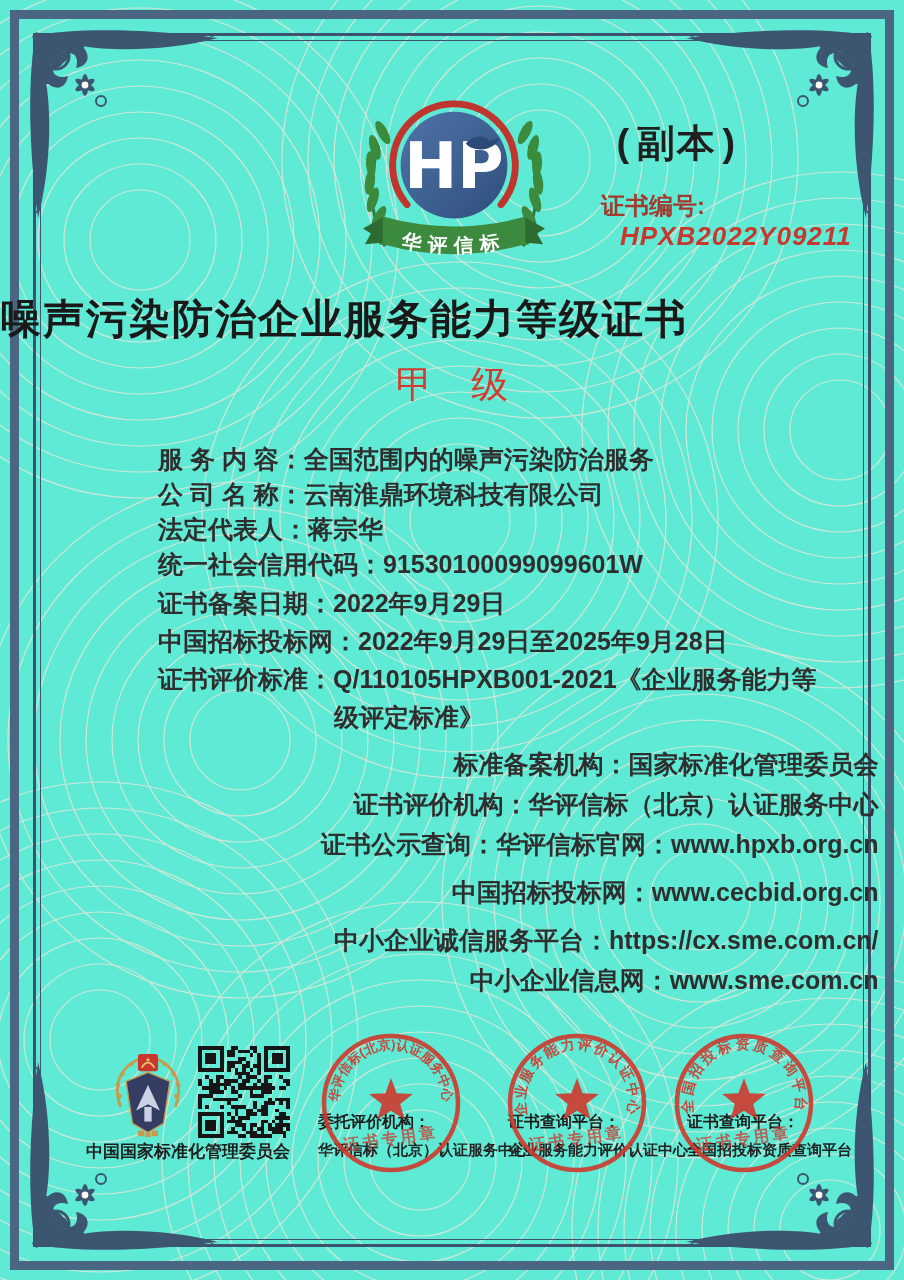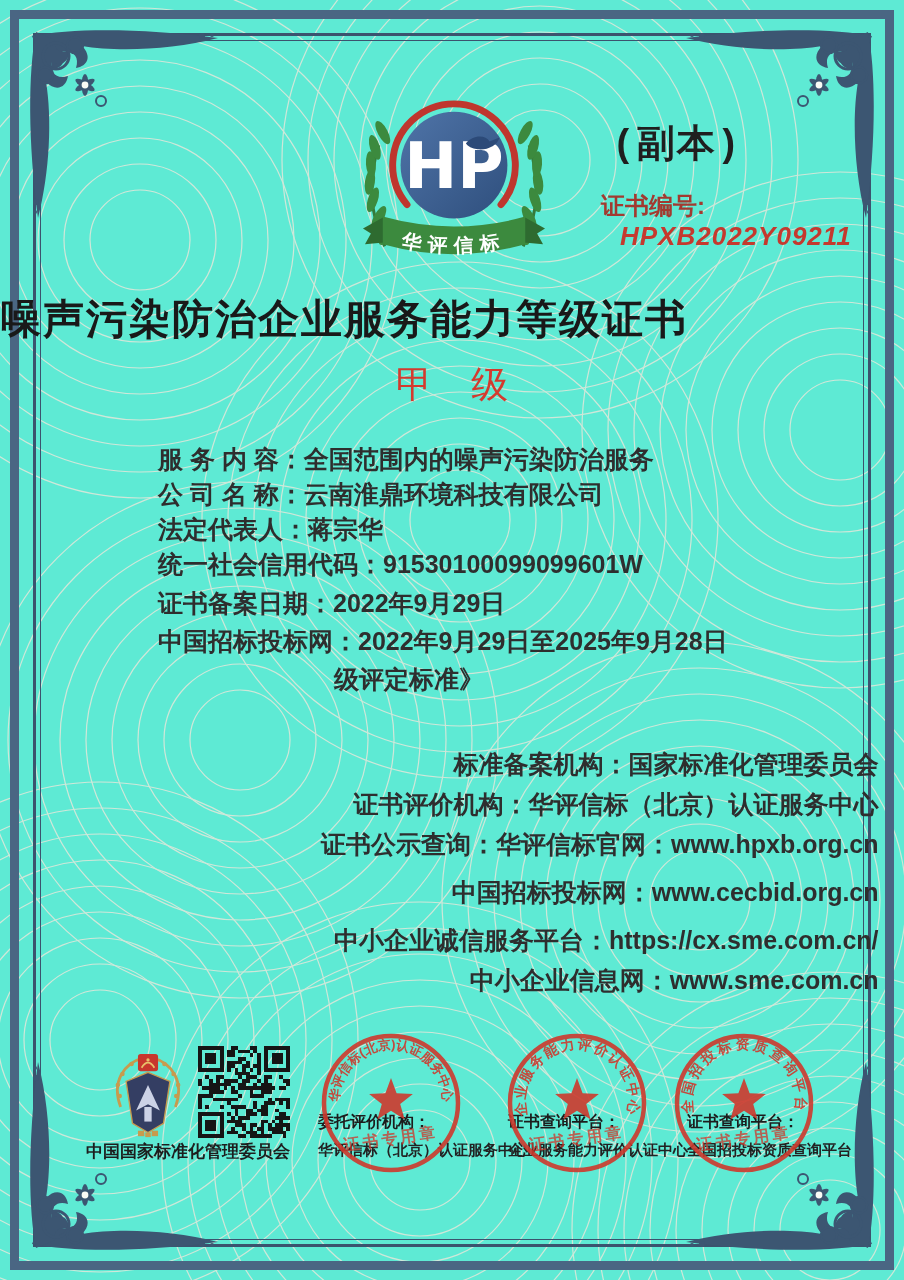--- a/index.html
+++ b/index.html
@@ -292,20 +292,21 @@
   <div class="blk blk1">
     <div class="row"><span>服 务 内 容：</span><span>全国范围内的噪声污染防治服务</span></div>
     <div class="row"><span>公 司 名 称：</span><span>云南淮鼎环境科技有限公司</span></div>
     <div class="row"><span>法定代表人：</span><span>蒋宗华</span></div>
     <div class="row"><span>统一社会信用代码：</span><span>91530100099099601W</span></div>
   </div>
 
   <div class="blk blk2">
     <div class="row"><span>证书备案日期：</span><span>2022年9月29日</span></div>
     <div class="row"><span>中国招标投标网：</span><span>2022年9月29日至2025年9月28日</span></div>
+    <div class="row"><span>证书评价标准：</span><span>Q/110105HPXB001-2021《企业服务能力等</span></div>
     <div class="row indent"><span>级评定标准》</span></div>
   </div>
 
   <div class="blk blk3">
     <div class="row"><span>标准备案机构：</span><span>国家标准化管理委员会</span></div>
     <div class="row"><span>证书评价机构：</span><span>华评信标（北京）认证服务中心</span></div>
     <div class="row gap"><span>证书公示查询：</span><span>华评信标官网：www.hpxb.org.cn</span></div>
     <div class="row gap indent"><span>中国招标投标网：www.cecbid.org.cn</span></div>
     <div class="row indent"><span>中小企业诚信服务平台：https://cx.sme.com.cn/</span></div>
     <div class="row gap indent"><span>中小企业信息网：www.sme.com.cn</span></div>

